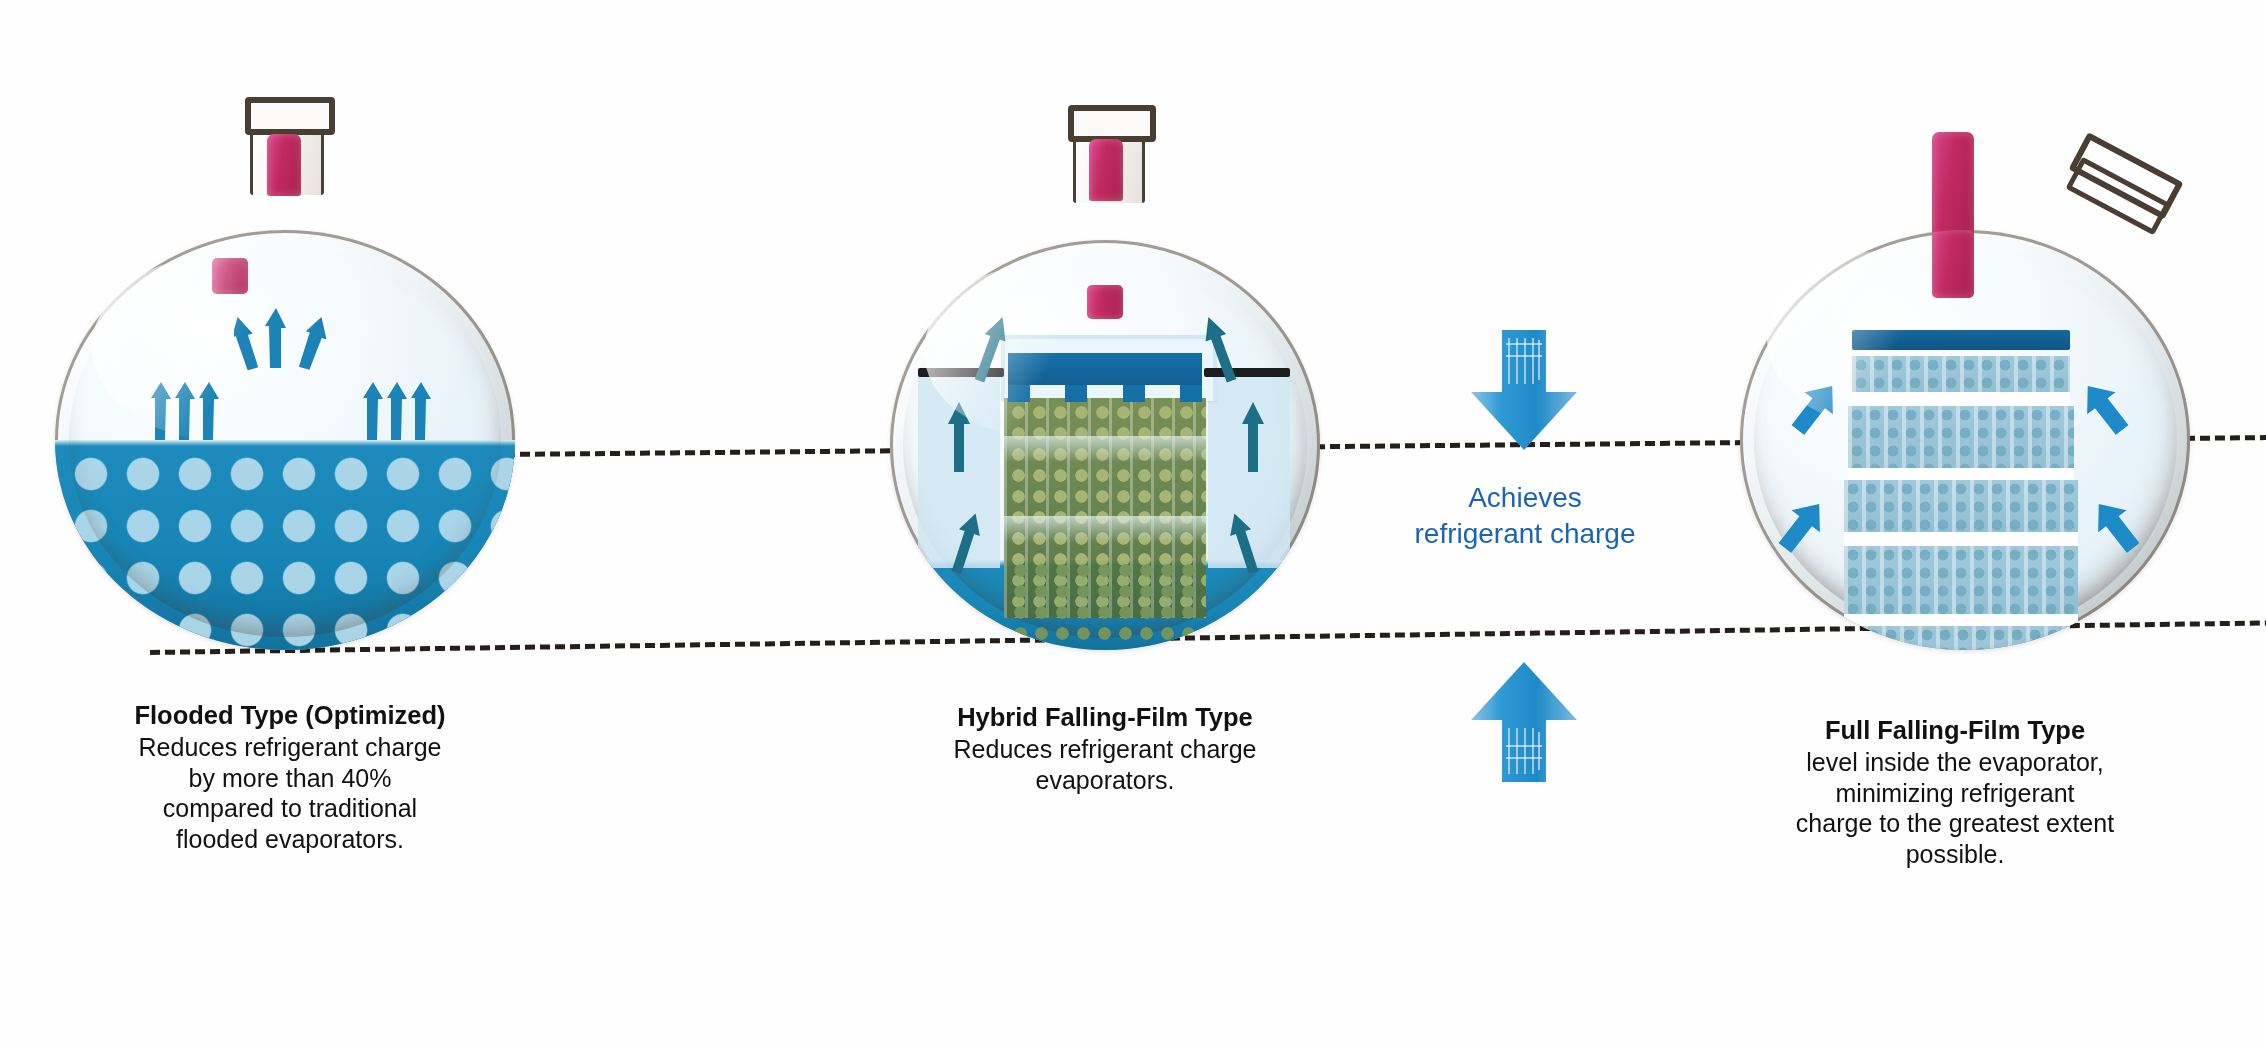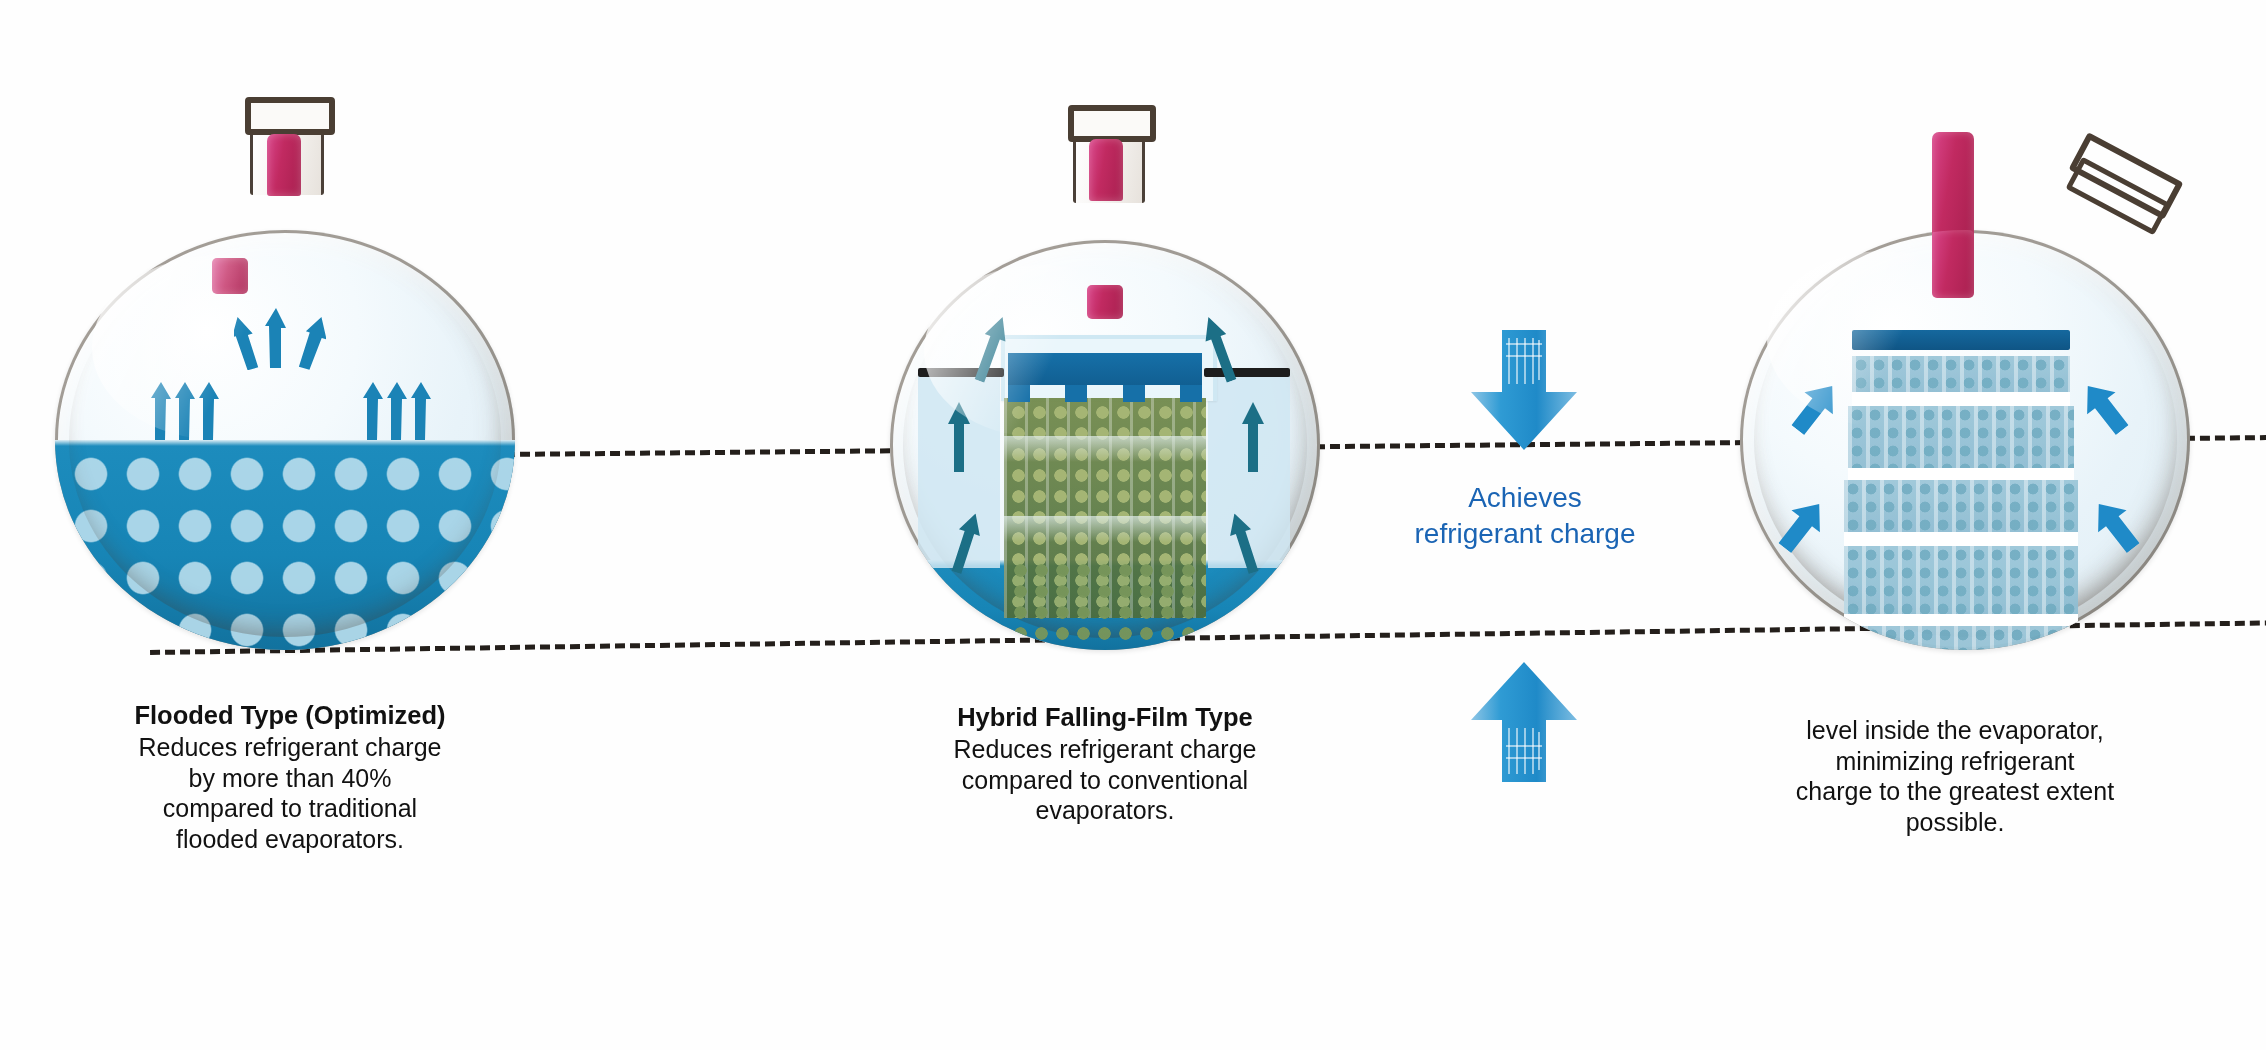--- a/index.html
+++ b/index.html
@@ -267,21 +267,20 @@
       <div style="position:absolute;left:120px;top:320px;width:190px;height:86px;z-index:8;
                   background-image:radial-gradient(rgba(120,150,90,.95) 40%, rgba(120,150,90,0) 44%);
                   background-size:21px 21px;"></div>
     </div>
     <div class="glint" style="left:8%;top:6%;width:54%;height:42%;"></div>
   </div>
 
   <div class="caption" style="left:895px;top:702px;width:420px;">
     <div class="title">Hybrid Falling-Film Type</div>
     <div class="body">Reduces refrigerant charge</div>
-    <div class="body">compared to conventional</div>
     <div class="body">evaporators.</div>
   </div>
 
   <div class="big-arrow" style="left:1465px;top:330px;">
     <svg width="118" height="122" viewBox="0 0 118 122">
       <defs>
         <linearGradient id="bgA" x1="0" y1="0" x2="1" y2="0">
           <stop offset="0%" stop-color="#8fc6e6"></stop>
           <stop offset="28%" stop-color="#2f9bd4"></stop>
           <stop offset="62%" stop-color="#1f8ac8"></stop>
@@ -364,19 +363,20 @@
       <div class="arrow-up" style="left:356px;top:268px;transform:rotate(-38deg);">
         <svg width="40" height="56" viewBox="0 0 40 56">
           <path d="M12 56 L12 22 L2 22 L20 0 L38 22 L28 22 L28 56 Z" fill="#1f8ac8"></path>
         </svg>
       </div>
     </div>
     <div class="glint" style="left:6%;top:5%;width:52%;height:42%;"></div>
   </div>
 
   <div class="caption" style="left:1730px;top:715px;width:450px;">
+    <div class="title">Full Falling-Film Type</div>
     <div class="body">level inside the evaporator,</div>
     <div class="body">minimizing refrigerant</div>
     <div class="body">charge to the greatest extent</div>
     <div class="body">possible.</div>
   </div>
 
 </div>
 
 </body></html>

